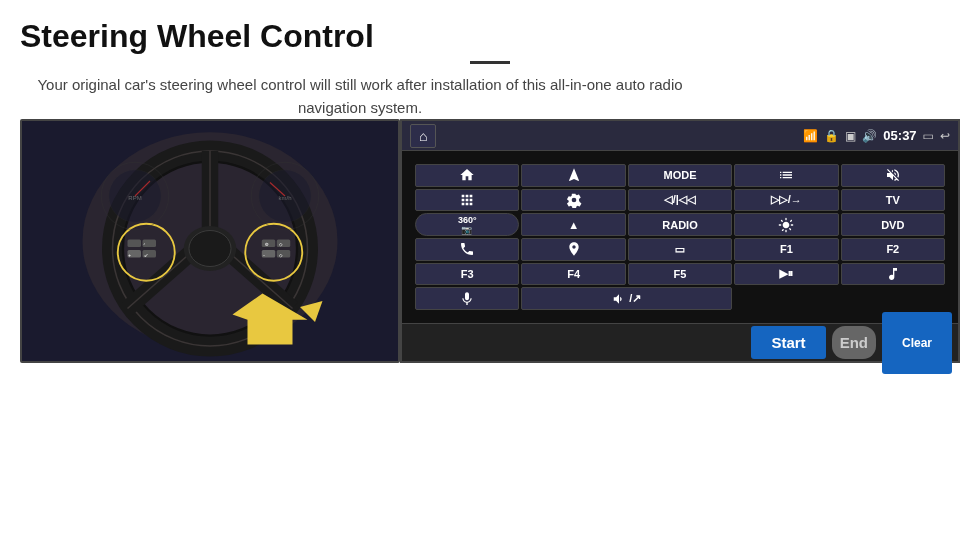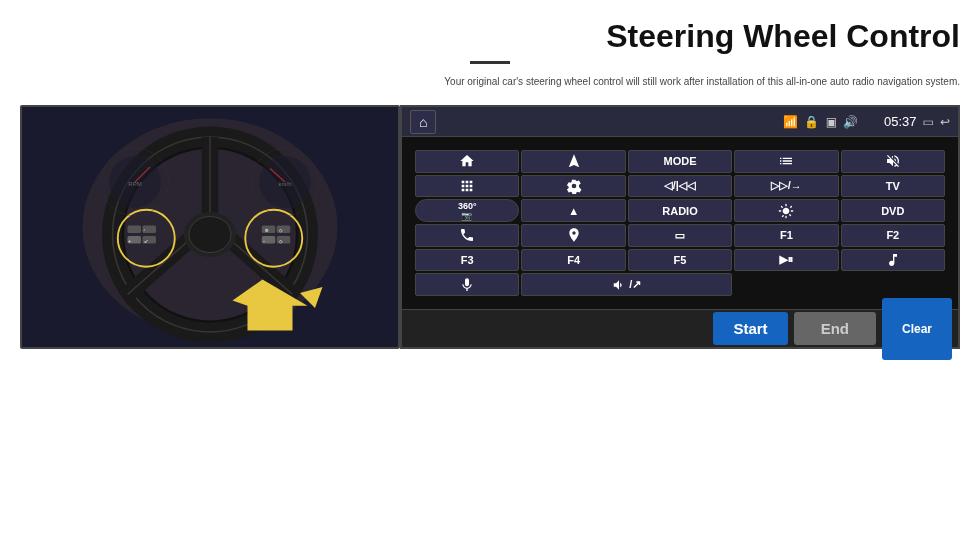--- a/index.html
+++ b/index.html
@@ -9,45 +9,44 @@
       background: #fff;
       font-family: Arial, sans-serif;
       overflow: hidden;
     }
 
     .page-container {
       width: 980px;
       height: 544px;
       display: flex;
       flex-direction: column;
-      align-items: flex-end;
+      align-items: flex-start;
       padding: 18px 20px 0;
     }
 
     .title {
       font-size: 32px;
       font-weight: 900;
       color: #111;
       margin-bottom: 6px;
     }
 
     .title-divider {
       width: 40px;
       height: 3px;
       background: #333;
       margin: 0 auto 10px;
     }
 
     .subtitle {
-      font-size: 10px;
+      font-size: 15px;
       color: #444;
       text-align: center;
       line-height: 1.5;
       max-width: 680px;
-      margin-bottom: 16px;
     }
 
     .content-row {
       display: flex;
       flex-direction: row;
       gap: 0;
       width: 940px;
     }
 
     
@@ -100,22 +99,21 @@
     }
 
     .status-icon {
       color: #ccc;
       font-size: 12px;
     }
 
     .time-text {
       color: #fff;
       font-size: 13px;
-      font-weight: normal;
-      margin-left: 20px;
+      font-weight: bold;
     }
 
     .radio-grid {
       flex: 1;
       display: grid;
       grid-template-columns: repeat(5, 1fr);
       grid-template-rows: repeat(6, 1fr);
       gap: 2px;
       padding: 13px;
       background: #111;
@@ -166,24 +164,24 @@
       font-size: 15px;
       font-weight: bold;
       border-radius: 3px;
       cursor: pointer;
     }
 
     .btn-end {
       background: #666;
       color: #ccc;
       border: none;
-      padding: 8px 27px;
+      padding: 8px 8px;
       font-size: 15px;
       font-weight: bold;
-      border-radius: 3px;
+      border-radius: 13px;
       cursor: pointer;
     }
 
     .btn-clear {
       background: #1565c0;
       color: #fff;
       border: none;
       padding: 24px 20px;
       font-size: 12px;
       font-weight: bold;

